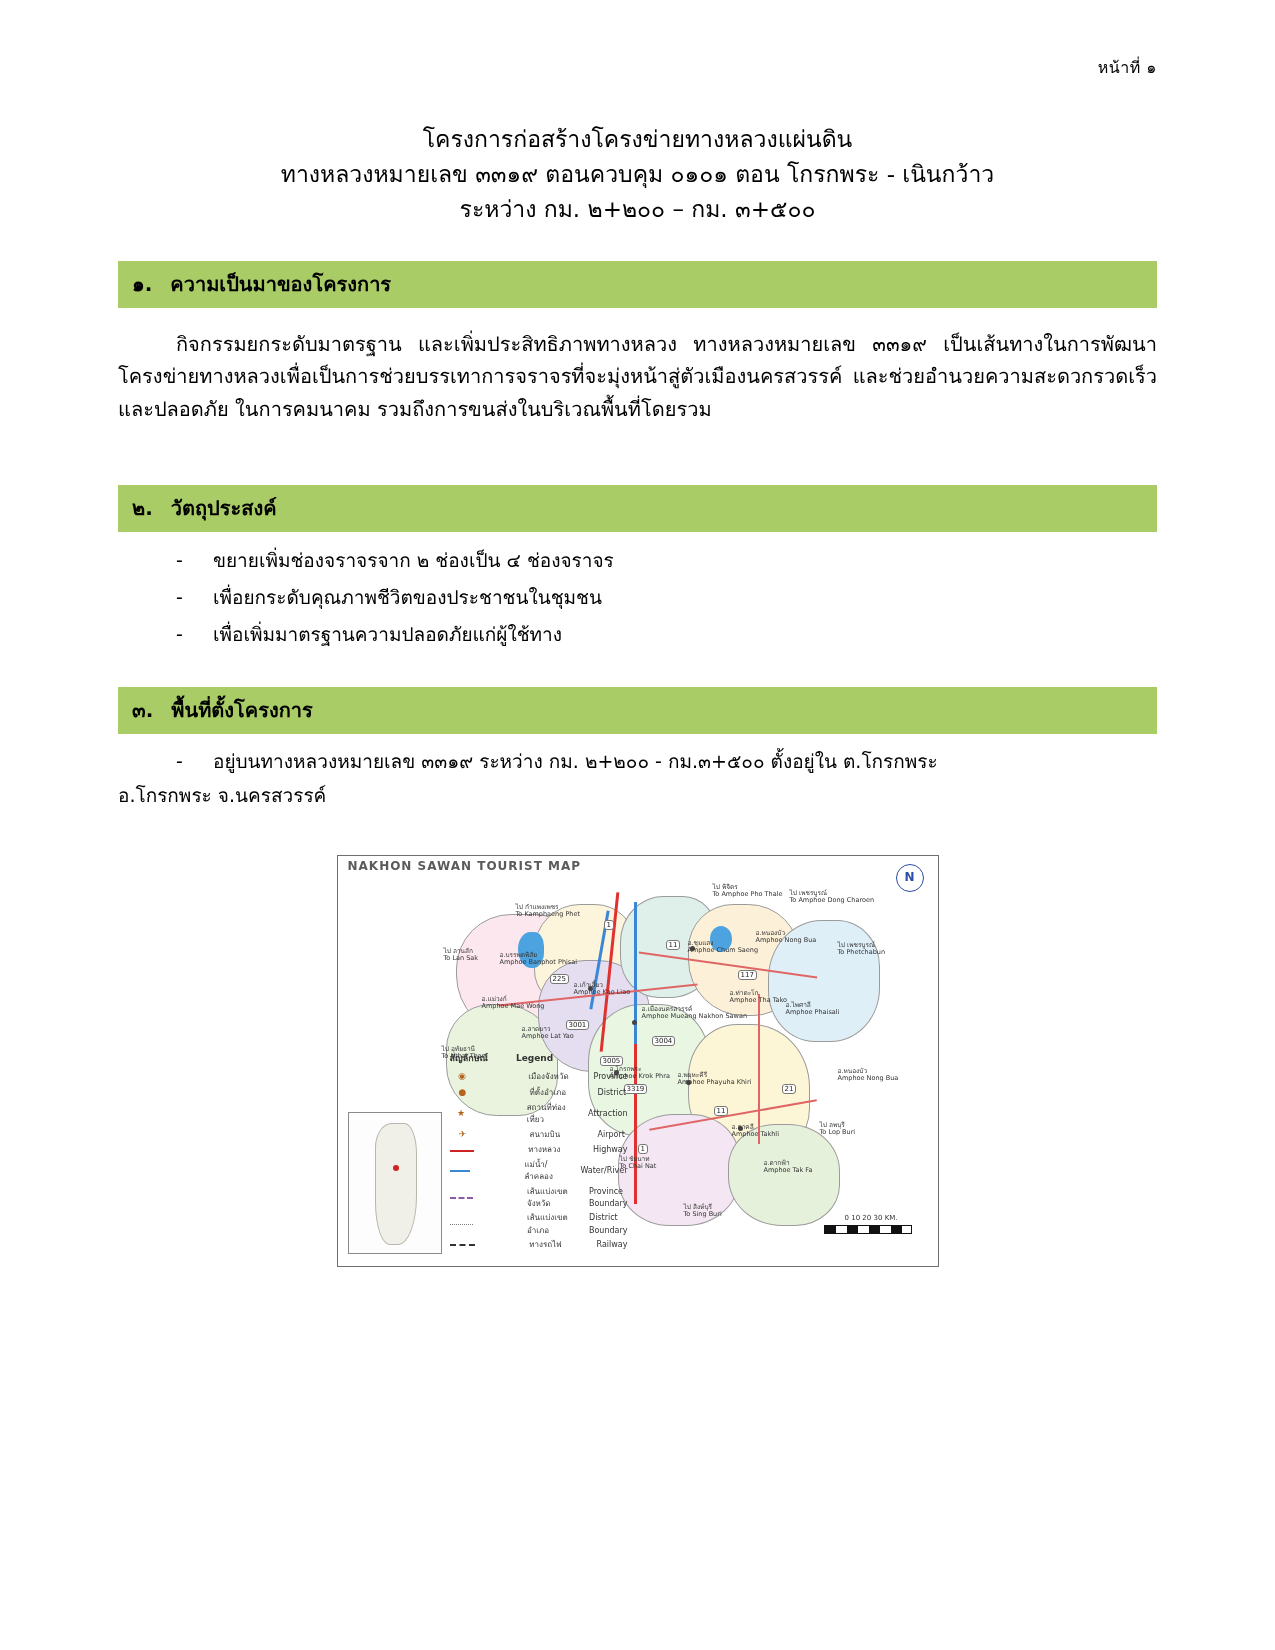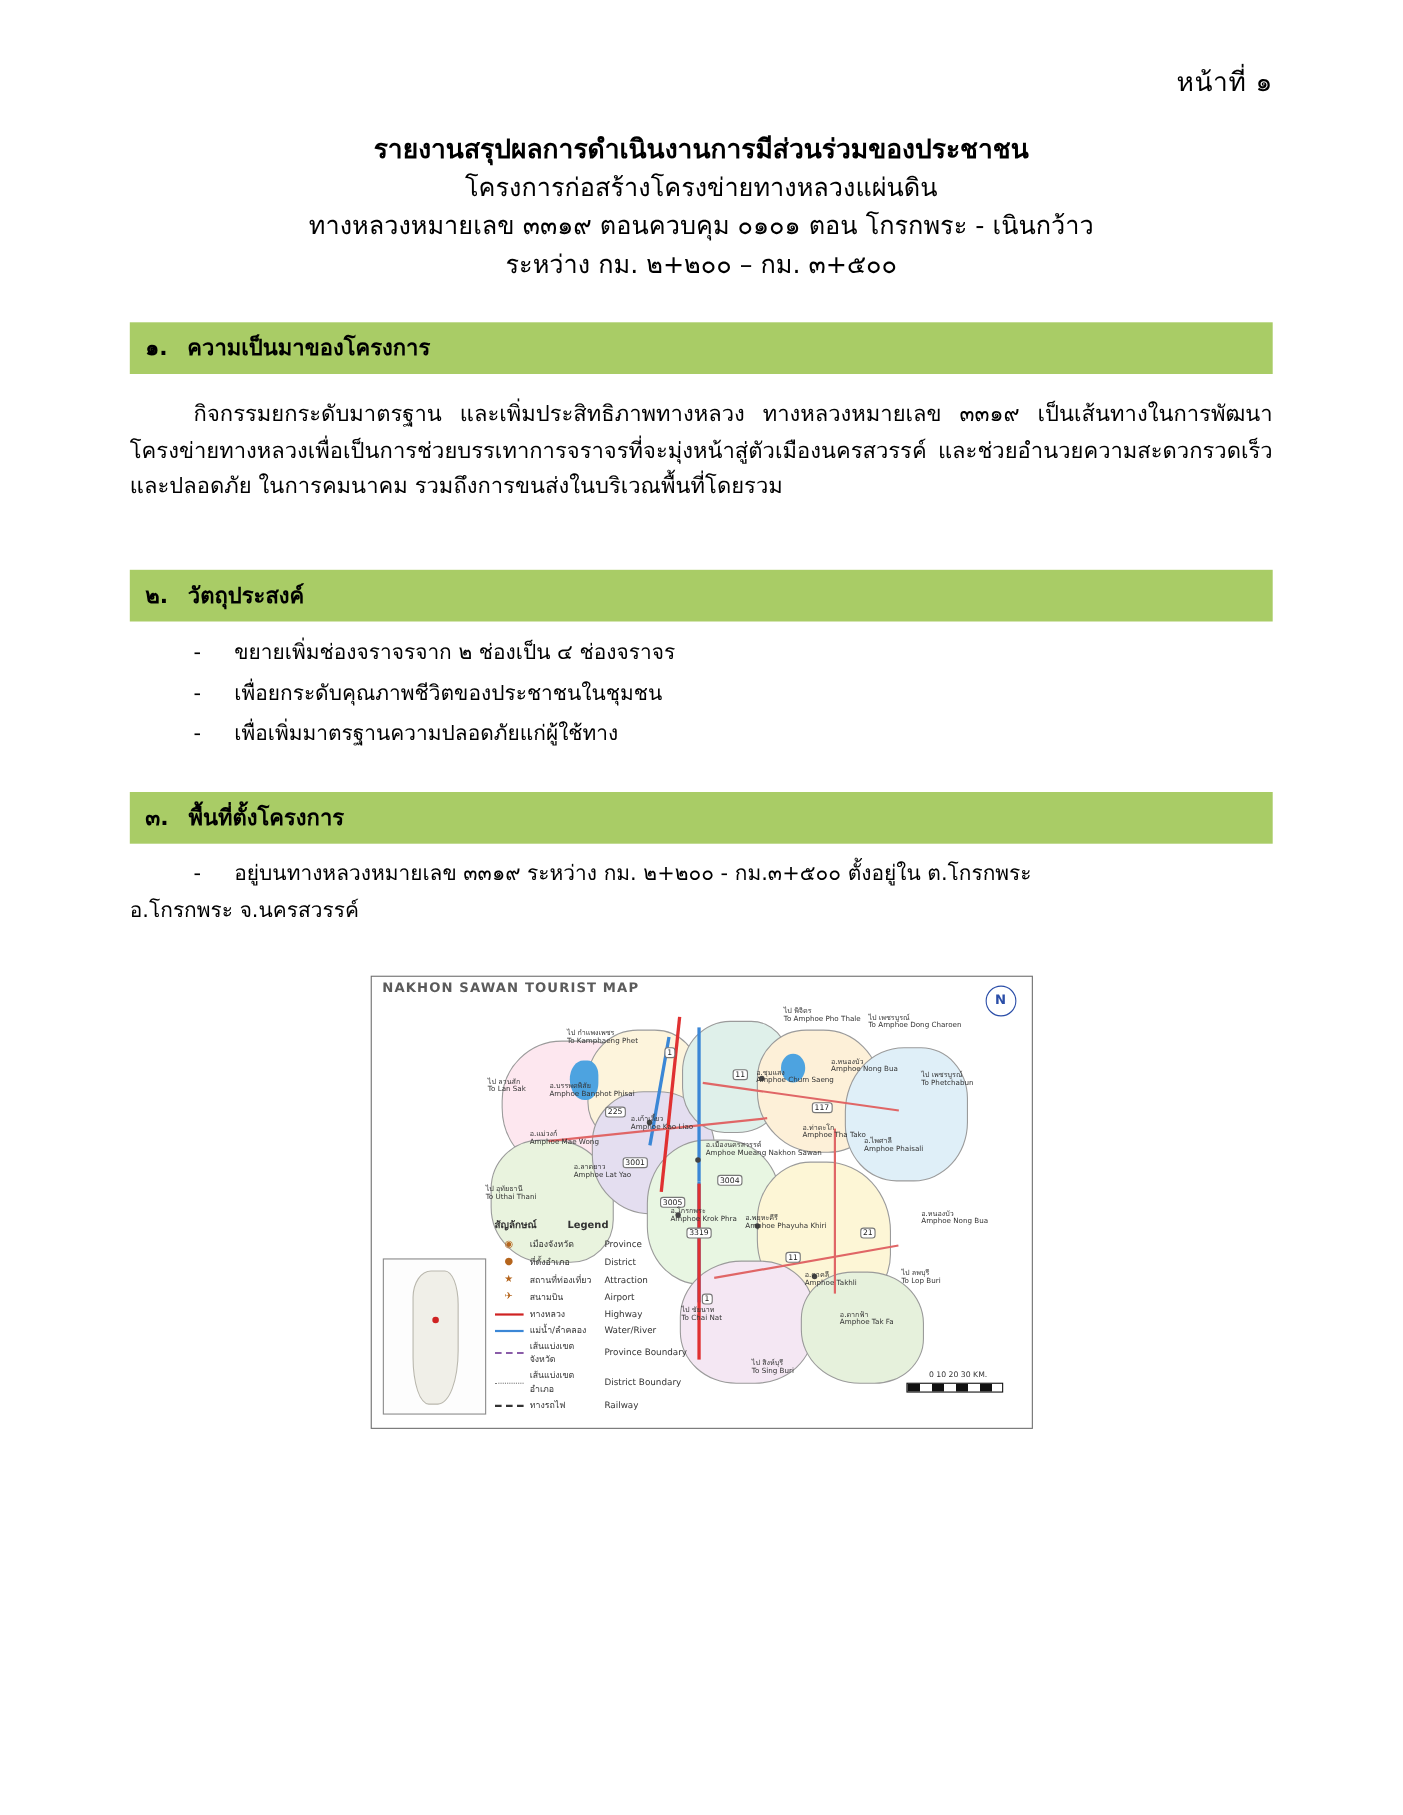--- a/index.html
+++ b/index.html
@@ -17,23 +17,23 @@
   }
   .page {
     position: relative;
     width: 1275px;
     height: 1650px;
     box-sizing: border-box;
     padding: 55px 118px 0 118px;
   }
   .page-number {
     text-align: right;
-    font-size: 24px;
+    font-size: 16px;
     letter-spacing: 0.5px;
-    margin-bottom: 24px;
+    margin-bottom: 42px;
   }
   .title-block {
     text-align: center;
     line-height: 1.52;
   }
   .title-main {
     font-size: 24px;
     font-weight: bold;
   }
   .title-line {
@@ -169,21 +169,21 @@
     font-size: 9px;
   }
   .legend-line {
     width: 26px; height: 0;
     border-top: 2px solid #cf2222;
   }
   .legend-line.water { border-top: 2px solid #3b87d6; }
   .legend-line.prov { border-top: 2px dashed #8a5ca8; }
   .legend-line.dist { border-top: 1px dotted #7a7a7a; }
   .legend-line.rail { border-top: 2px dashed #333; }
-  .legend-lbl-th { width: 62px; }
+  .legend-lbl-th { width: 62px; margin-left: 48px; }
   .legend-lbl-en { flex: 1; }
   
   .map-body {
     position: absolute;
     left: 100px; top: 18px;
     width: 490px; height: 388px;
   }
   .blob {
     position: absolute;
     border: 1px solid #9b9b9b;
@@ -261,21 +261,20 @@
   }
 </style>
 </head>
 <body>
 
 <div class="page">
 
   <div class="page-number">หน้าที่ ๑</div>
 
   <div class="title-block">
-    <div class="title-main">รายงานสรุปผลการดำเนินงานการมีส่วนร่วมของประชาชน</div>
     <div class="title-line">โครงการก่อสร้างโครงข่ายทางหลวงแผ่นดิน</div>
     <div class="title-line">ทางหลวงหมายเลข ๓๓๑๙  ตอนควบคุม ๐๑๐๑  ตอน  โกรกพระ - เนินกว้าว</div>
     <div class="title-line">ระหว่าง กม. ๒+๒๐๐ – กม. ๓+๕๐๐</div>
   </div>
 
   <div class="section-bar">
     <span class="num">๑.</span>
     <span>ความเป็นมาของโครงการ</span>
   </div>
   <p class="body-text indent">กิจกรรมยกระดับมาตรฐาน และเพิ่มประสิทธิภาพทางหลวง ทางหลวงหมายเลข ๓๓๑๙ เป็นเส้นทางในการพัฒนาโครงข่ายทางหลวงเพื่อเป็นการช่วยบรรเทาการจราจรที่จะมุ่งหน้าสู่ตัวเมืองนครสวรรค์ และช่วยอำนวยความสะดวกรวดเร็ว และปลอดภัย ในการคมนาคม รวมถึงการขนส่งในบริเวณพื้นที่โดยรวม</p>

